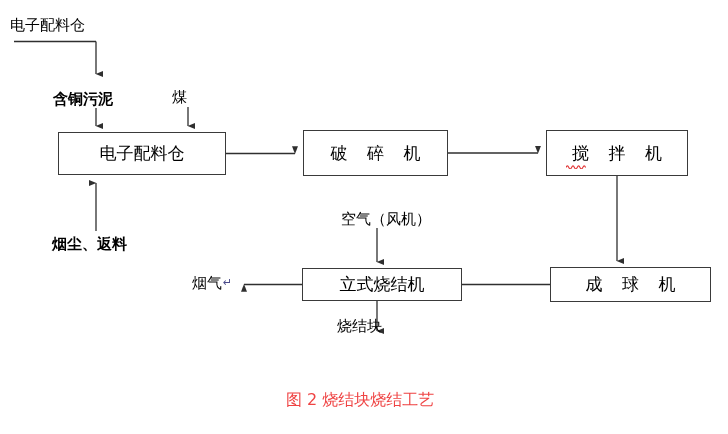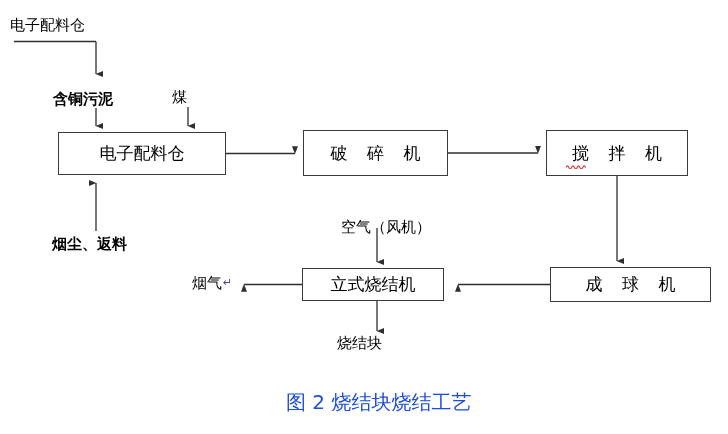--- a/index.html
+++ b/index.html
@@ -49,24 +49,24 @@
   .flowlabel {
     position: absolute;
     font-size: 15px;
     line-height: 1;
     white-space: nowrap;
     color: #000000;
     z-index: 4;
   }
   .caption {
     position: absolute;
-    font-size: 20px;
+    font-size: 16px;
     line-height: 1;
     white-space: nowrap;
-    color: #1d4ed8;
+    color: #ef4444;
     z-index: 4;
     text-align: right;
   }
   .pilcrow {
     font-size: 11px;
     color: #4a4a8a;
     vertical-align: 2px;
     margin-left: 1px;
   }
   .squiggle {
@@ -154,49 +154,49 @@
     <span class="label">搅 拌 机</span>
   </div>
   <svg class="squiggle" style="left:566px; top:164px;" width="22" height="5" viewBox="0 0 22 5" xmlns="http://www.w3.org/2000/svg">
     <path d="M0,3.4 q1.4,-3 2.8,0 t2.8,0 t2.8,0 t2.8,0 t2.8,0 t2.8,0 t2.8,0" stroke="#e03131" stroke-width="1.1" fill="none"></path>
   </svg>
 
   <div class="node spaced" style="left:550px; top:267px; width:161px; height:35px;">
     <span class="label">成 球 机</span>
   </div>
 
-  <div class="node" style="left:302px; top:268px; width:142px; height:33px;">
+  <div class="node" style="left:302px; top:268px; width:160px; height:33px;">
     <span class="label">立式烧结机</span>
   </div>
 
   <div class="flowlabel" style="left:10px; top:18px;">
     <span>电子配料仓</span>
   </div>
 
   <div class="flowlabel" style="left:53px; top:92px;font-weight:bold;">
     <span>含铜污泥</span>
   </div>
 
   <div class="flowlabel" style="left:172px; top:90px;">
     <span>煤</span>
   </div>
 
   <div class="flowlabel" style="left:52px; top:237px;font-weight:bold;">
     <span>烟尘、返料</span>
   </div>
 
-  <div class="flowlabel" style="left:341px; top:212px;margin-top:8px;">
+  <div class="flowlabel" style="left:341px; top:212px;">
     <span>空气（风机）</span>
   </div>
 
   <div class="flowlabel" style="left:192px; top:252px;margin-top:24px;">
     <span>烟气</span><span class="pilcrow">↵</span>
   </div>
 
-  <div class="flowlabel" style="left:337px; top:336px;">
+  <div class="flowlabel" style="left:337px; top:319px;">
     <span>烧结块</span>
   </div>
 
   <div class="caption" style="left:286px; top:392px;">
     <span>图 2 烧结块烧结工艺</span>
   </div>
 
 </div>
 
 </body></html>

